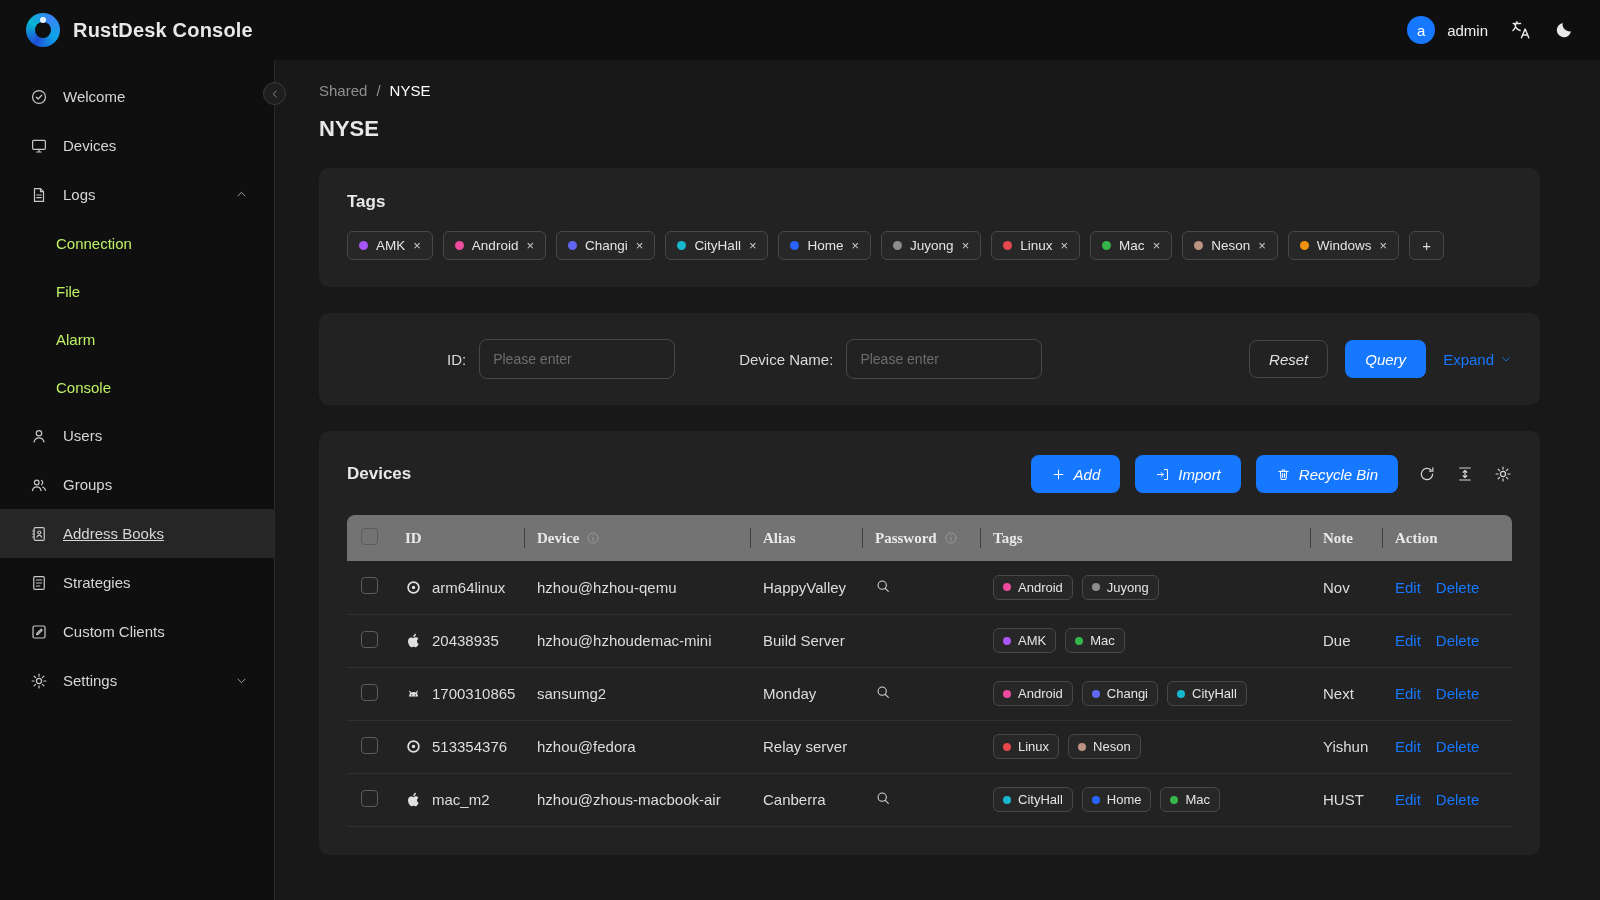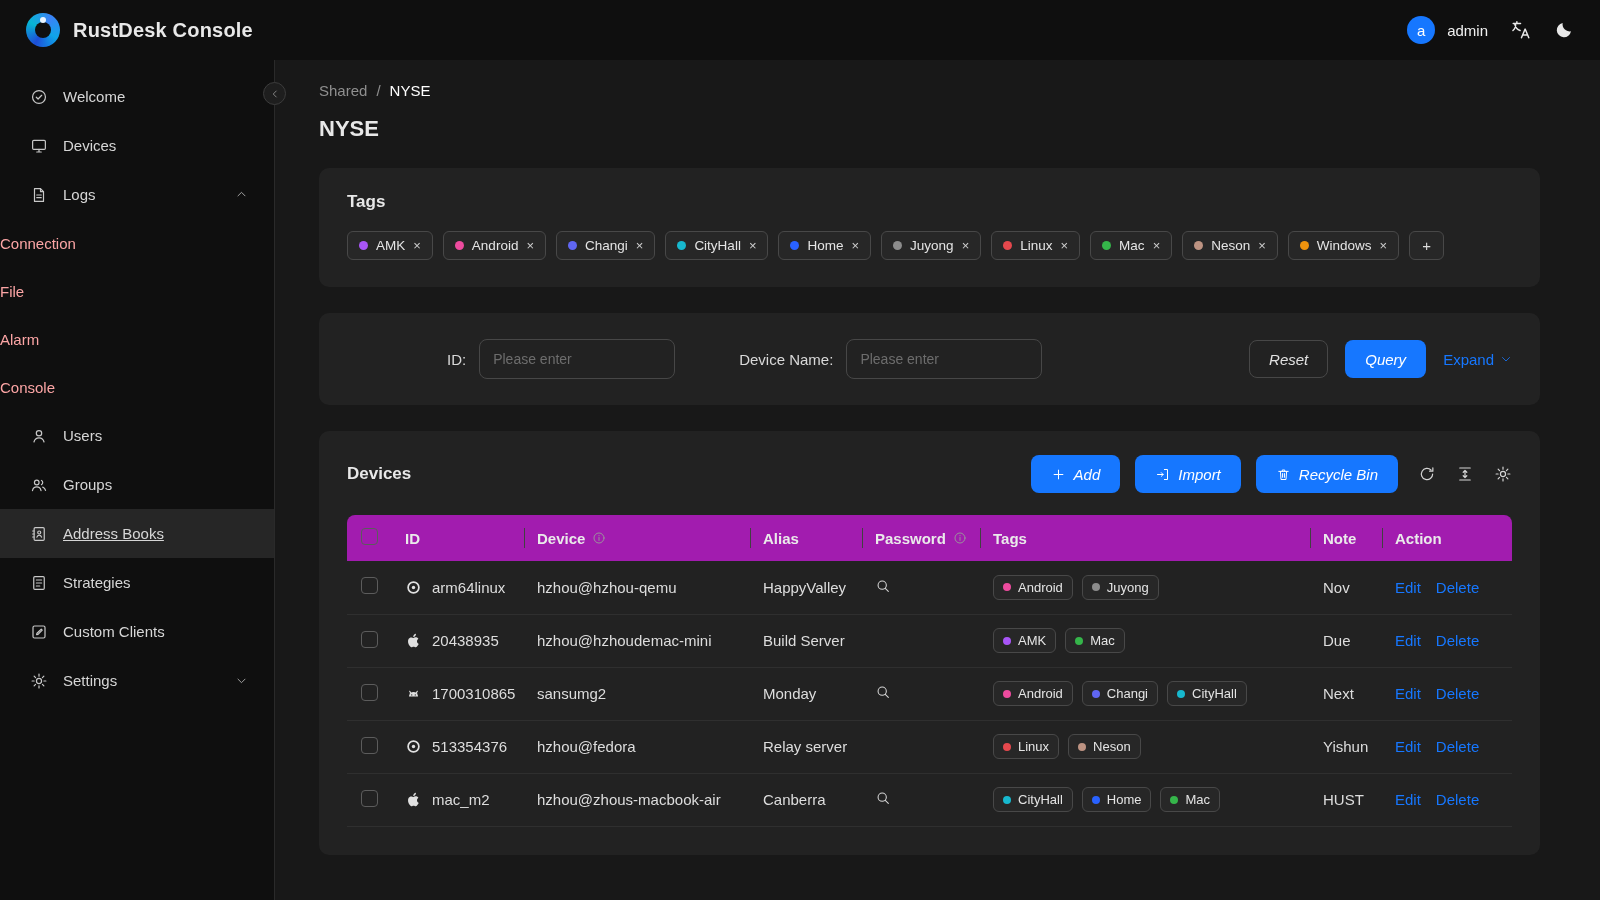--- a/index.html
+++ b/index.html
@@ -31,21 +31,21 @@
   
   .layout { display:flex; height:840px; }
   .sidebar { width:275px; background:#0f0f0f; border-right:1px solid #2a2a2a; padding-top:12px; position:relative; flex:none; }
   .side-item { height:49px; display:flex; align-items:center; gap:15px; padding:0 26px 0 30px;
     font-size:15px; color:#d6d6d6; cursor:pointer; }
   .side-item.active { background:#262626;text-decoration:underline; }
   .s-icon { color:#c8c8c8; }
   .s-icon svg { width:18px; height:18px; }
   .chev { margin-left:auto; color:#b5b5b5; }
   .chev svg { width:13px; height:13px; }
-  .side-sub { height:48px; display:flex; align-items:center; font-size:15px; color:#fca5a5; cursor:pointer; }
+  .side-sub { height:48px; display:flex; align-items:center; padding-left:56px; font-size:15px; color:#bef264; cursor:pointer; }
   .collapse-handle { position:absolute; right:-12px; top:22px; width:23px; height:23px; border-radius:50%;
     background:#1e1e1e; border:1px solid #3c3c3c; color:#9a9a9a;
     display:flex; align-items:center; justify-content:center; z-index:5; cursor:pointer; }
   .collapse-handle svg { width:12px; height:12px; }
 
   
   .main { flex:1; padding:22px 60px 0 44px; overflow:hidden; }
   .breadcrumb { font-size:15px; color:#8f8f8f; display:flex; gap:9px; align-items:center; }
   .breadcrumb .current { color:#ffffff; }
   .page-title { font-size:22px; font-weight:700; margin:17px 0 26px; }
@@ -81,22 +81,22 @@
   
   .devices-card { padding:24px 28px 28px; margin-bottom:24px; }
   .devices-head { display:flex; align-items:center; }
   .devices-actions { margin-left:auto; display:flex; align-items:center; gap:15px; }
   .tool-icon { color:#d5d5d5; cursor:pointer; margin-left:5px; }
   .tool-icon svg { width:18px; height:18px; }
 
   table { width:100%; border-collapse:collapse; margin-top:22px; table-layout:fixed; }
   col.c-check{width:46px} col.c-id{width:132px} col.c-device{width:226px} col.c-alias{width:112px}
   col.c-pass{width:118px} col.c-tags{width:330px} col.c-note{width:72px} col.c-action{width:129px}
-  thead th { background:#a21caf; height:46px; text-align:left; font-size:15px; font-weight:700;
-    color:#eaeaea; padding:0 12px; position:relative; }
+  thead th { background:#737373; height:46px; text-align:left; font-size:15px; font-weight:700;
+    color:#eaeaea; padding:0 12px; position:relative;font-family:Liberation Serif, serif; }
   thead th:first-child { border-top-left-radius:8px; padding-left:14px; }
   thead th:last-child { border-top-right-radius:8px; }
   thead th.sep::after { content:""; position:absolute; right:0; top:13px; height:20px; width:1px; background:#414141; }
   .th-inner { display:flex; align-items:center; gap:7px; }
   .info-icon { color:#9a9a9a; }
   .info-icon svg { width:14px; height:14px; }
   tbody td { height:53px; border-bottom:1px solid #2f2f2f; font-size:15px; color:#dddddd; padding:0 12px; }
   tbody td:first-child { padding-left:14px; }
   .checkbox { width:17px; height:17px; border:1.5px solid #5c5c5c; border-radius:4px; display:inline-block; cursor:pointer; }
   .id-cell { display:flex; align-items:center; gap:10px; }

